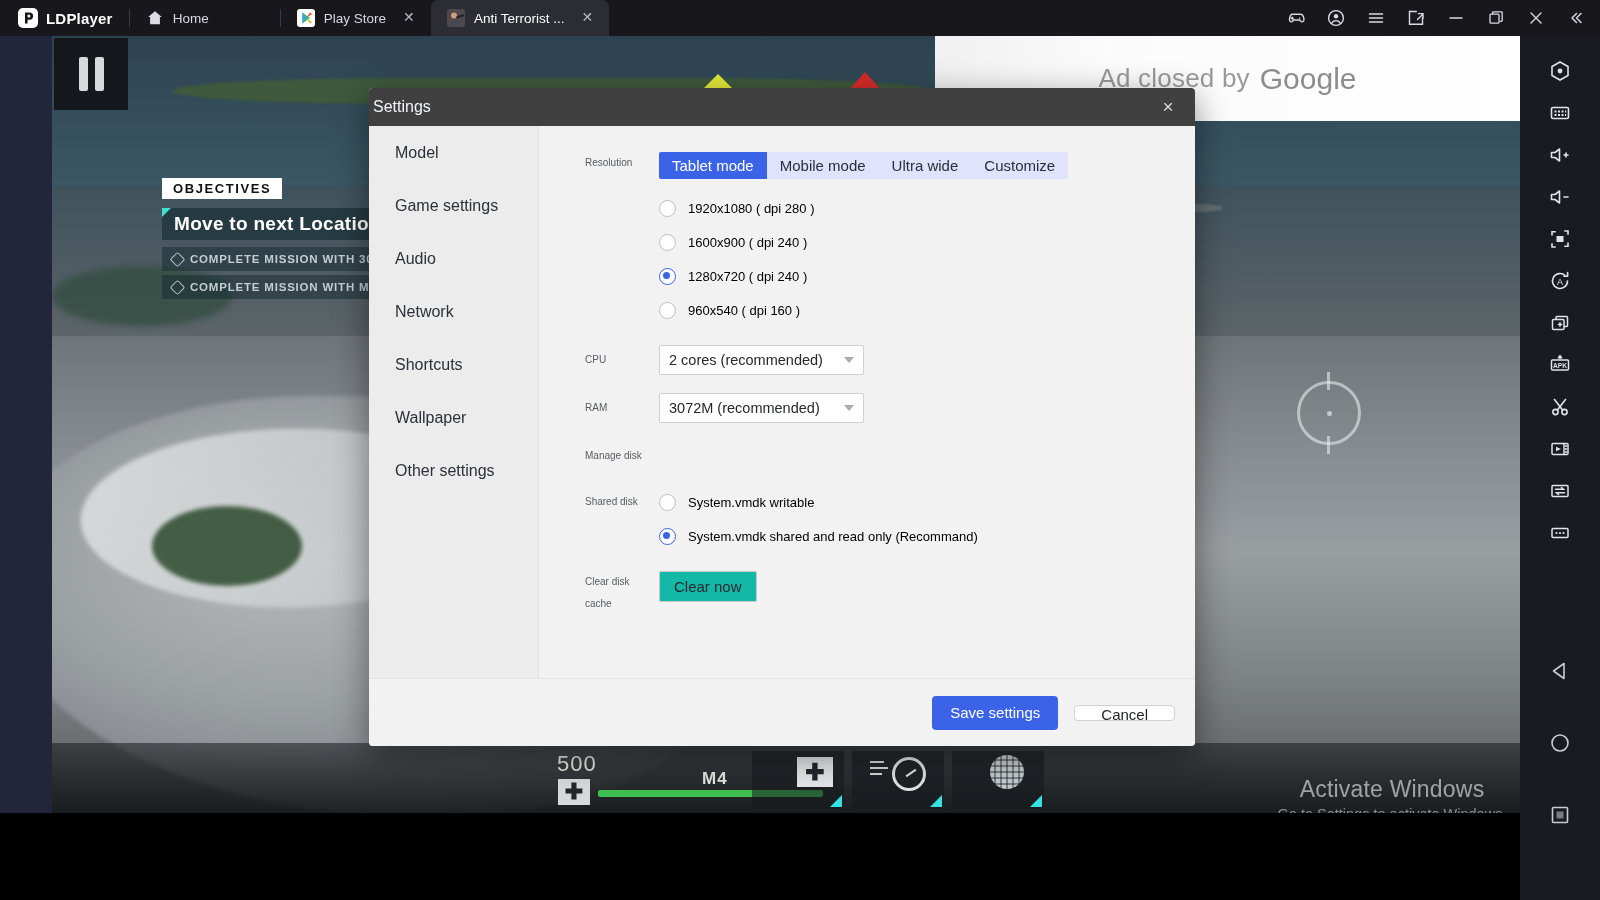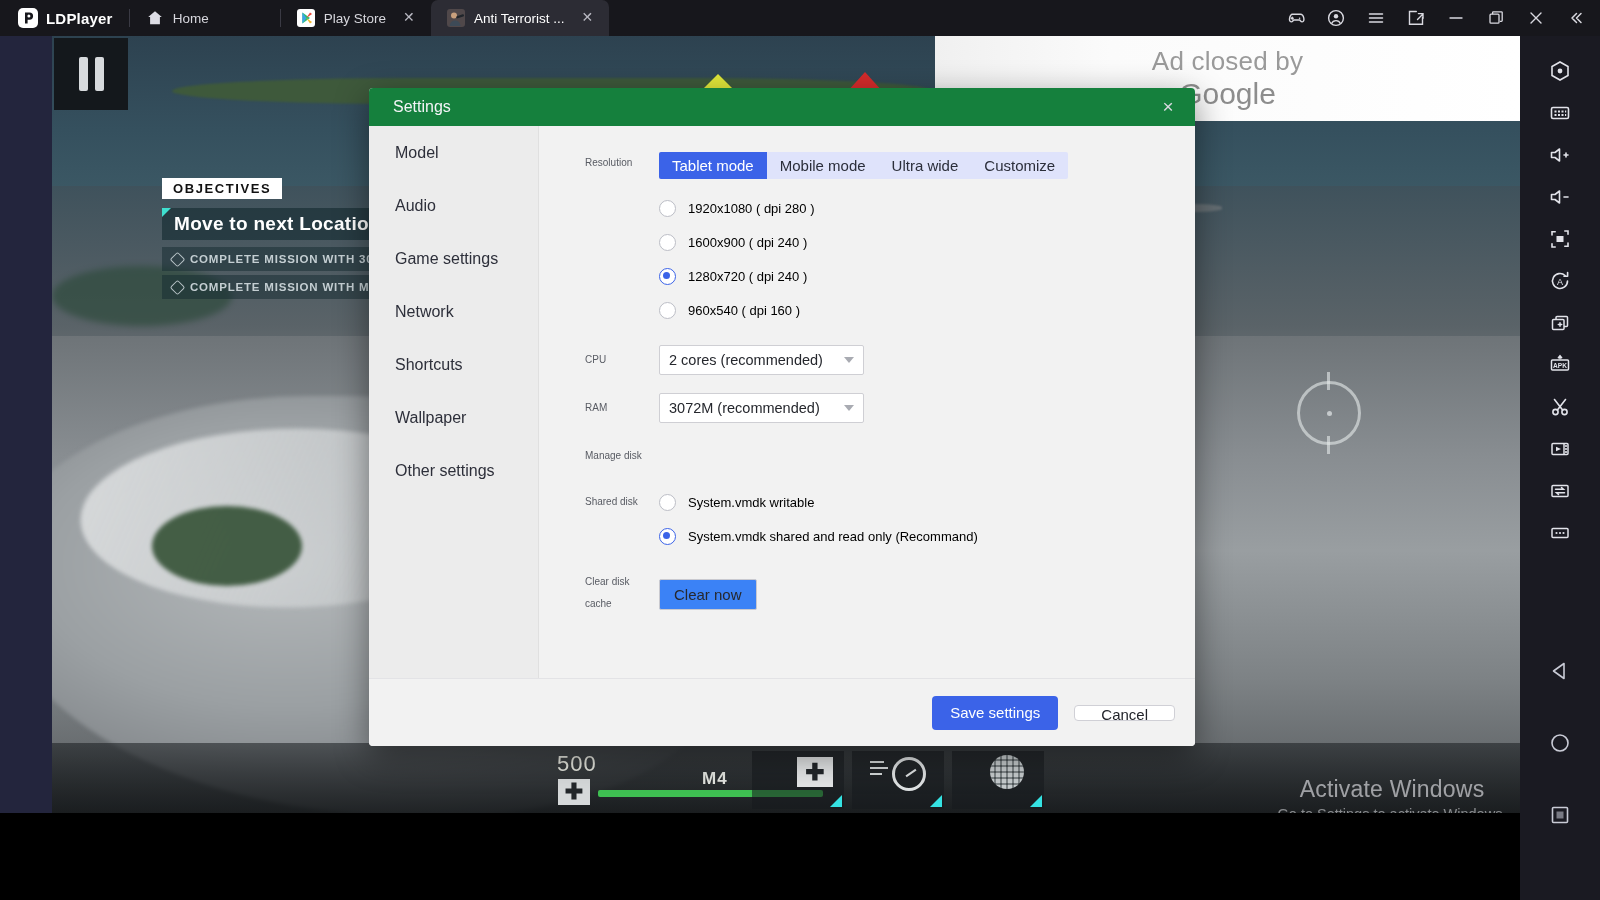--- a/index.html
+++ b/index.html
@@ -148,21 +148,21 @@
     white-space:nowrap; overflow:hidden;
   }
   .obj-row.r1 { top:211px; }
   .obj-row.r2 { top:239px; }
   .hexmark { width:11px; height:11px; flex:none; border:1.6px solid #b8c3c7; transform: rotate(45deg); border-radius:2px;}
 
   
   .ad-banner {
     position:absolute; left:883px; top:0px; width:585px; height:85px;
     background: linear-gradient(90deg,#f0f0f0 0%, #fbfbfb 30%, #ffffff 100%);
-    display:flex; align-items:center; justify-content:center;flex-direction:column;
+    display:flex; align-items:center; justify-content:center;
   }
   .ad-text { font-size:26px; color:#9a9a9a; letter-spacing:.2px;}
   .ad-google { font-size:30px; color:#8d8d8d; }
 
   
   .hud {
     position:absolute; left:0; bottom:0; width:1468px; height:70px;
     background: linear-gradient(180deg, rgba(24,28,31,.55), rgba(16,19,21,.85));
   }
   .hud-ammo { position:absolute; left:505px; top:8px; color:#e6e7df; font-size:22px; letter-spacing:1px;}
@@ -240,22 +240,22 @@
   .rail-nav .rail-btn { color:#c9cbd6; }
 
   
   .dialog {
     position:absolute; left:369px; top:88px; width:826px; height:658px;
     background:#f2f2f2; border-radius:4px;
     box-shadow: 0 10px 34px rgba(0,0,0,.45);
     overflow:hidden; display:flex; flex-direction:column;
   }
   .dlg-title {
-    height:38px; background:#15803d; display:flex; align-items:center;
-    padding:0 12px 0 24px; flex:none;
+    height:38px; background:#404040; display:flex; align-items:center;
+    padding:0 12px 0 4px; flex:none;
   }
   .dlg-title .t { color:#f3f4f7; font-size:16px; }
   .dlg-title .x {
     margin-left:auto; width:30px; height:30px; color:#d9dae0; font-size:19px;
     display:flex; align-items:center; justify-content:center;
   }
   .dlg-body { flex:1; display:flex; min-height:0; }
 
   .dlg-nav {
     width:170px; background:#ececec; flex:none; padding-top:0px;
@@ -308,22 +308,22 @@
     border-top:6px solid #a9abb2;
   }
   .disk-total { font-size:15px; color:#27292f; line-height:30px; }
   .btn-ghost {
     display:inline-flex; align-items:center; justify-content:center;
     height:28px; padding:0 14px; border:1px solid #dcdce0; background:#f2f2f2;
     color:#b5b6bb; font-size:14.5px; border-radius:2px; margin-left:14px;
   }
   .btn-outline {
     display:inline-flex; align-items:center; justify-content:center;
-    height:31px; padding:0 14px; border:1px solid #c9c9cf; background:#3b82f6;
-    color:#26282e; font-size:15px; border-radius:2px;margin-top:8px;
+    height:31px; padding:0 14px; border:1px solid #c9c9cf; background:#14b8a6;
+    color:#26282e; font-size:15px; border-radius:2px;
   }
 
   .dlg-foot {
     height:68px; flex:none; background:#f2f2f2; border-top:1px solid #e3e3e6;
     display:flex; align-items:center; justify-content:flex-end; gap:16px; padding-right:20px;
   }
   .btn-primary {
     height:34px; padding:0 18px; background:#3b63e8; color:#fff; border:none;
     border-radius:4px; font-size:15px; font-family:inherit;
   }
@@ -643,24 +643,24 @@
       <span class="x">×</span>
     </div>
 
     <div class="dlg-body">
 
       <div class="dlg-nav">
         <div class="nav-item">
           <span>Model</span>
         </div>
         <div class="nav-item">
+          <span>Game settings</span>
+        </div>
+        <div class="nav-item">
           <span>Audio</span>
-        </div>
-        <div class="nav-item">
-          <span>Game settings</span>
         </div>
         <div class="nav-item">
           <span>Network</span>
         </div>
         <div class="nav-item">
           <span>Shortcuts</span>
         </div>
         <div class="nav-item">
           <span>Wallpaper</span>
         </div>

